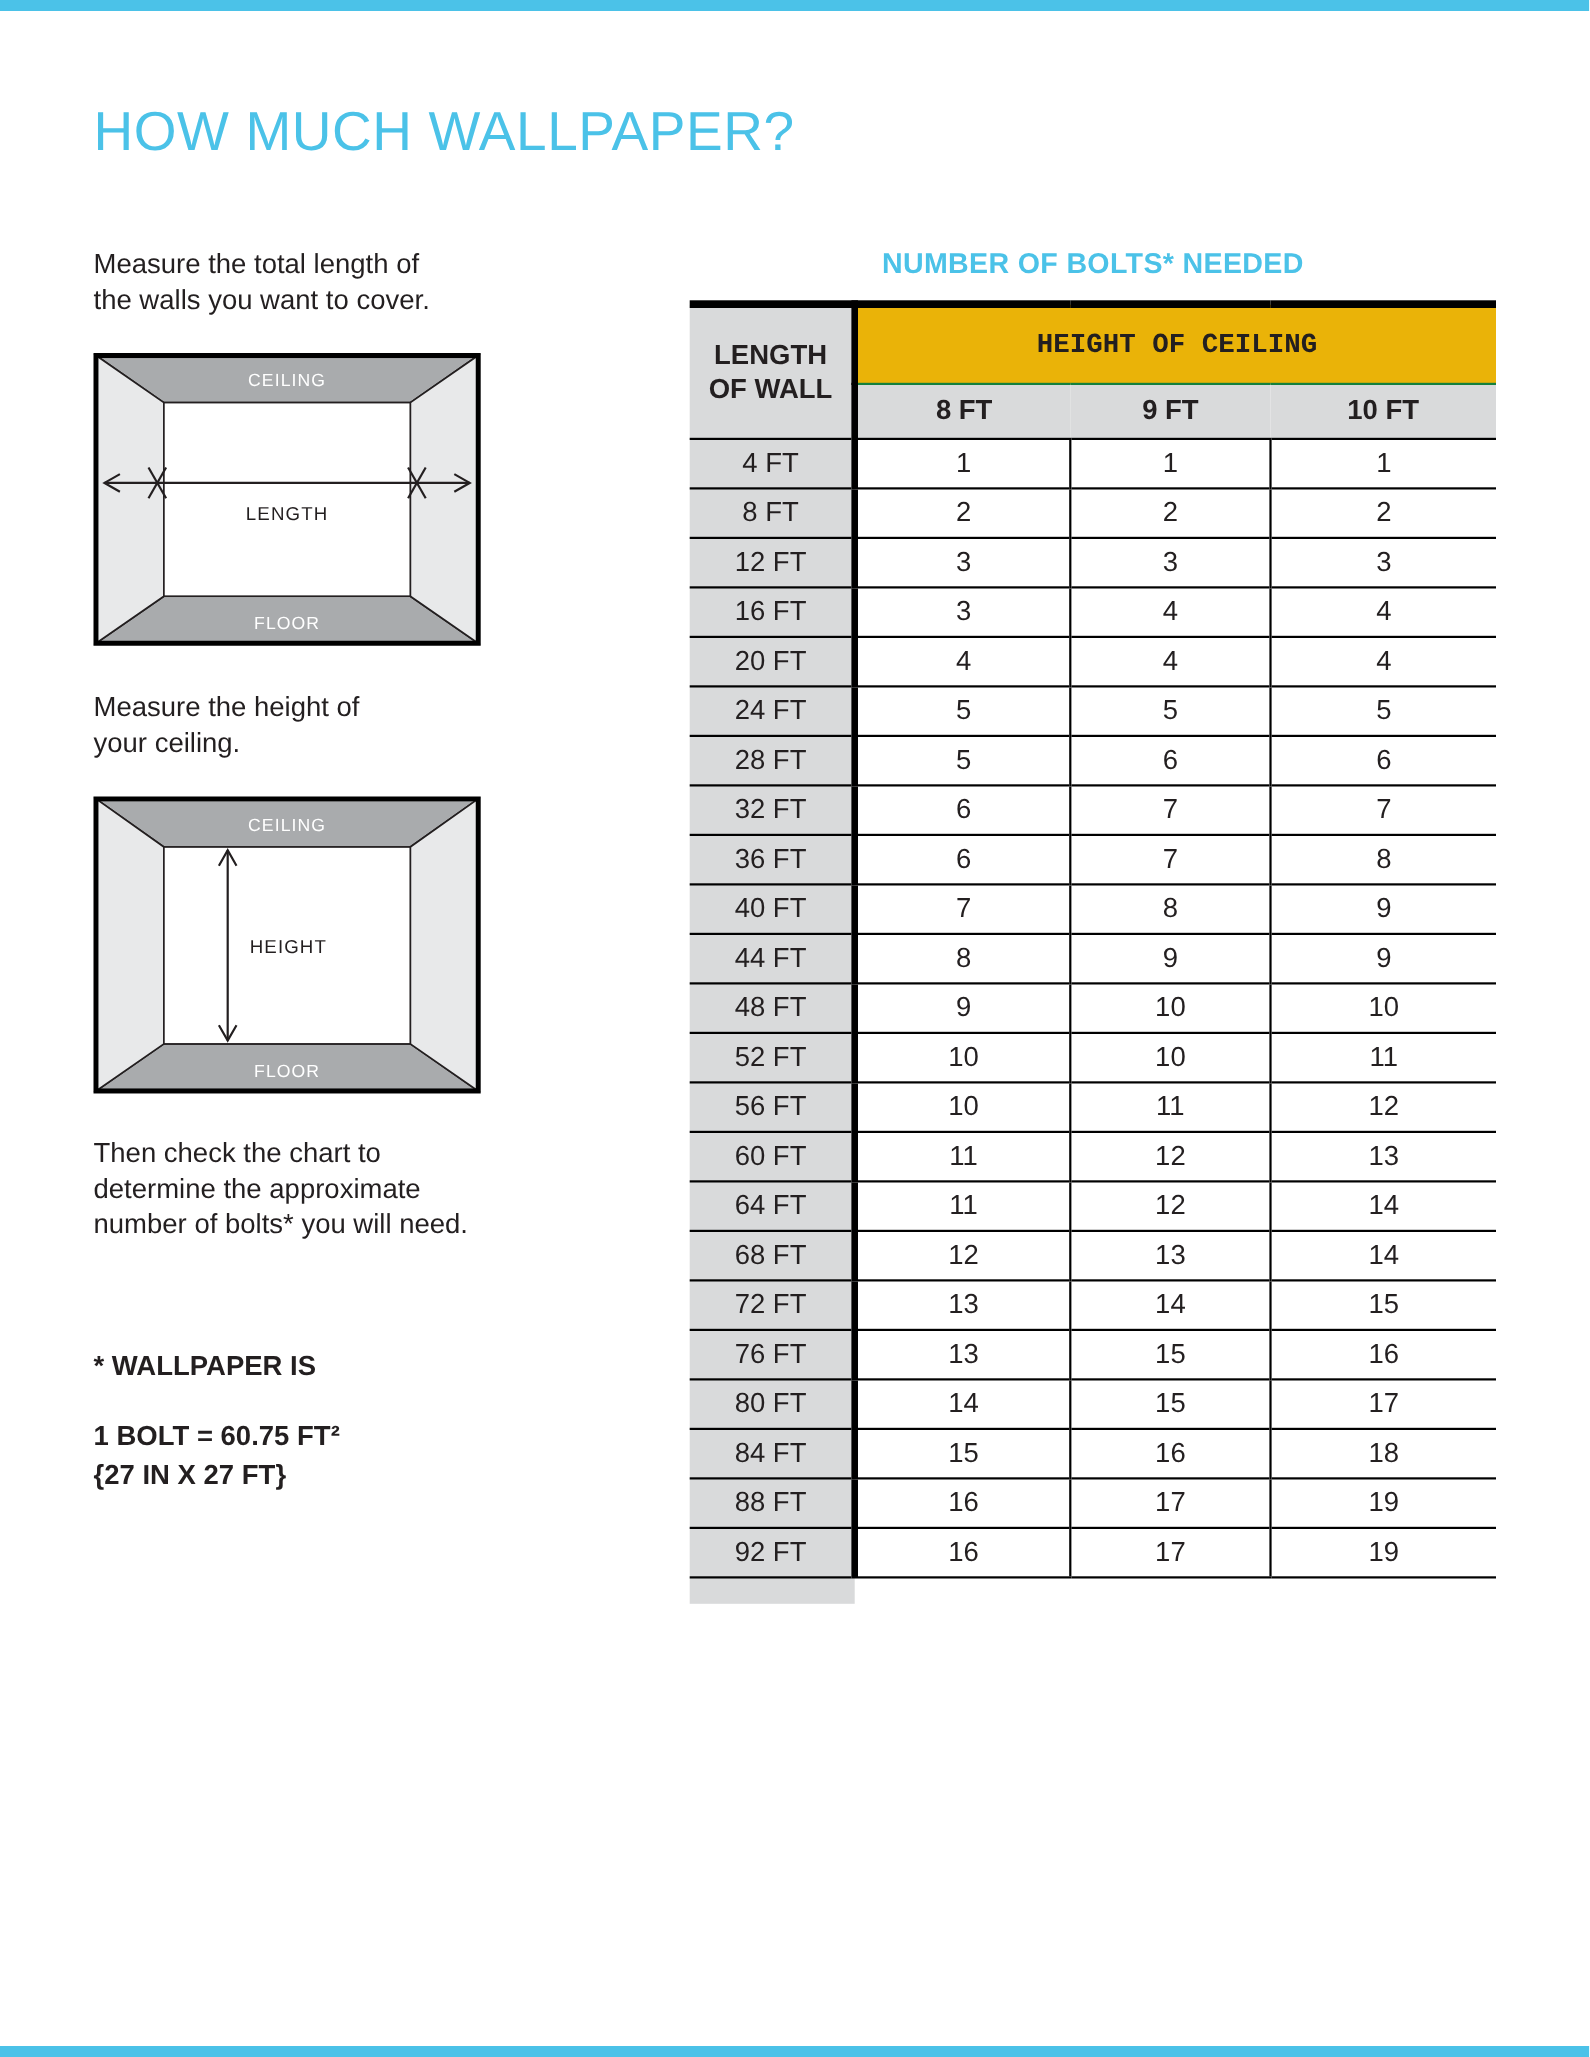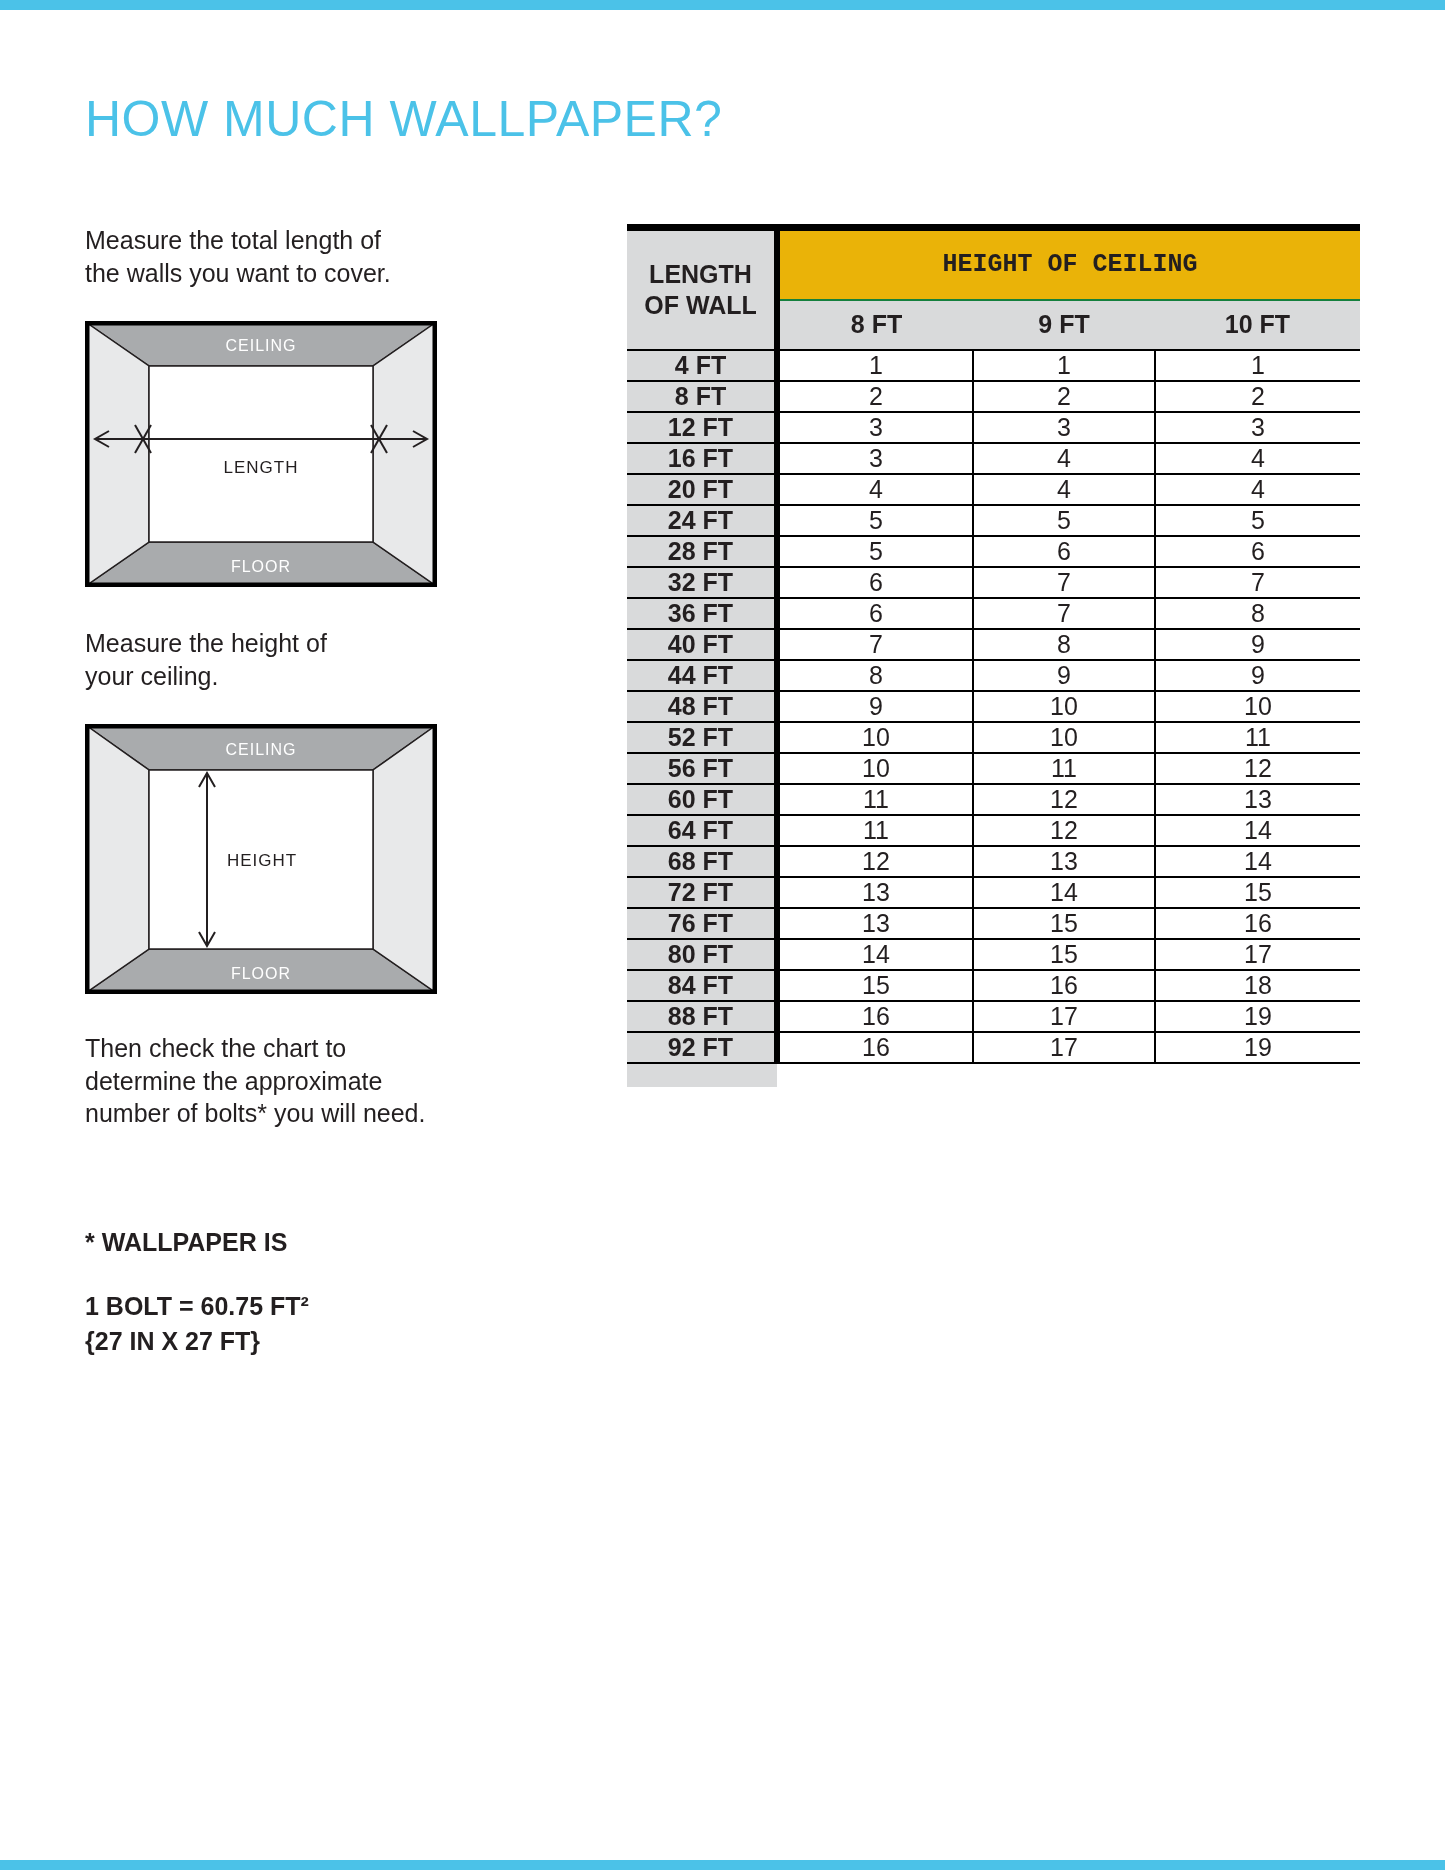--- a/index.html
+++ b/index.html
@@ -38,21 +38,21 @@
 
   .footnote{margin-top:96px;font-size:25px;font-weight:bold;line-height:1.35;}
   .footnote .line2{padding-left:24px;}
   .bolt-spec{margin-top:30px;font-size:25px;font-weight:bold;line-height:1.4;}
 
   table.bolt-table{border-collapse:collapse;table-layout:fixed;width:733px;border-top:7px solid #000;}
   .bolt-table th,.bolt-table td{padding:0;text-align:center;vertical-align:middle;font-size:25px;}
   .corner-cell{background:var(--table_gray);border-right:6px solid #000;font-weight:bold;white-space:pre-line;line-height:1.25;}
   .group-cell{background:#eab308;border-bottom:2px solid #15803d;font-weight:bold;font-size:26px;height:72px;font-family:Liberation Mono, monospace;}
   .sub-cell{background:var(--table_gray);border-bottom:2px solid #000;font-weight:bold;height:50px;}
-  .bolt-table tbody th.row-label{background:var(--table_gray);border-right:6px solid #000;border-top:2px solid #000;font-weight:bold;height:31px;margin-left:21px;}
+  .bolt-table tbody th.row-label{background:var(--table_gray);border-right:6px solid #000;border-top:2px solid #000;font-weight:normal;height:45px;margin-left:21px;}
   .bolt-table tbody td.val{border-top:2px solid #000;font-weight:normal;}
   .bolt-table tbody td.val + td.val{border-left:2px solid #000;}
   .bolt-table tbody tr:last-child th,
   .bolt-table tbody tr:last-child td{border-bottom:2px solid #000;}
   .bolt-table tfoot th.stub{background:var(--table_gray);height:24px;}
   .bolt-table tfoot td{border:none;}
 </style>
 </head>
 <body>
 
@@ -120,20 +120,21 @@
       <div class="line1">* WALLPAPER IS</div>
     </div>
 
     <div class="bolt-spec">
       <div>1 BOLT = 60.75 FT²</div>
       <div>{27 IN X 27 FT}</div>
     </div>
   </div>
 
   <div class="right-col">
+    <h2 class="section-heading">NUMBER OF BOLTS* NEEDED</h2>
 
     <table class="bolt-table">
       <colgroup>
         <col style="width:150px">
         <col style="width:196px">
         <col style="width:182px">
         <col style="width:205px">
       </colgroup>
       <thead>
         <tr>

